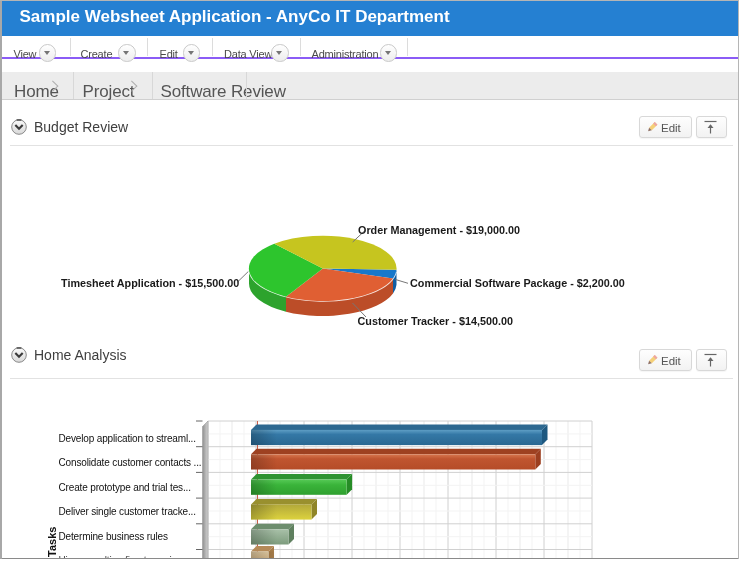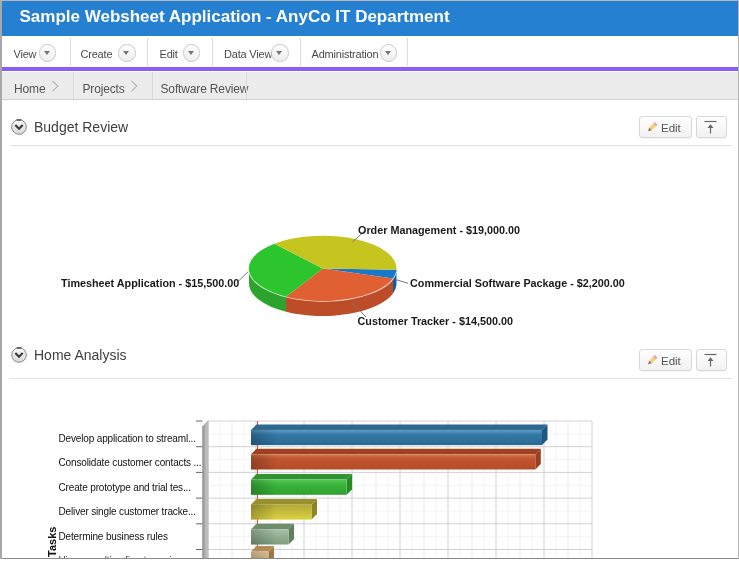--- a/index.html
+++ b/index.html
@@ -1,29 +1,29 @@
 <!DOCTYPE html>
 <html><head><meta charset="utf-8">
 <style>
 * { margin:0; padding:0; box-sizing:border-box; }
 body { width:739px; height:562px; position:relative; overflow:hidden; background:#fff;
        font-family:"Liberation Sans", sans-serif; }
 .abs { position:absolute; }
 #hdr { left:1.5px; top:1px; width:736px; height:35px; background:#2580d2; }
 #hdr span { position:absolute; left:18px; top:6px; color:#fff; font-size:17px; font-weight:bold; }
-#menubar { left:1.5px; top:36px; width:736.5px; height:35px; background:#fff; border-bottom:4px solid #8b5cf6; }
+#menubar { left:1.5px; top:36px; width:736.5px; height:23px; background:#fff; border-bottom:2px solid #8b5cf6; }
 .msep { position:absolute; top:2px; bottom:1px; width:1px; background:#dcdcdc; }
 .mtext { position:absolute; top:11.5px; font-size:11px; letter-spacing:-0.2px; color:#4a4a4a; }
 .mbtn { position:absolute; top:44.25px; width:17.5px; height:17.5px; border:1px solid #c9c9c9; border-radius:50%;
         background:linear-gradient(#ffffff,#ededed); }
 .mbtn:after { content:""; position:absolute; left:4.2px; top:6px; width:0; height:0;
         border:3.6px solid transparent; border-top:4.6px solid #757575; border-bottom:none; }
 #crumbs { left:1.5px; top:72px; width:736.5px; height:27.5px; background:#ececec; border-bottom:1px solid #d0d0d0; }
 .csep { position:absolute; top:0; bottom:0; width:1px; background:#d8d8d8; }
-.ctext { position:absolute; top:9.5px; font-size:12px; letter-spacing:-0.15px; color:#555; }
+.ctext { position:absolute; top:9.5px; font-size:17px; letter-spacing:-0.15px; color:#555; }
 .cchev { position:absolute; top:10px; width:7.5px; height:7.5px; border-top:1.6px solid #adadad; border-right:1.6px solid #adadad; transform:rotate(45deg); }
 .sechd { left:0; width:739px; height:33px; }
 .sectitle { position:absolute; left:34px; top:0; font-size:14px; color:#3f3f3f; }
 .btn { position:absolute; height:22px; border:1px solid #d8d8d8; border-radius:3px;
        background:linear-gradient(#fefefe,#f2f2f2); box-shadow:0 1px 1px rgba(0,0,0,0.04); }
 .rule { position:absolute; left:10px; width:723px; height:1px; background:#e2e2e2; }
 svg.layer { position:absolute; left:0; top:0; }
 #bline { left:0; top:557.7px; width:739px; height:1.6px; background:#8a8a8a; }
 #bwhite { left:0; top:559.3px; width:739px; height:3px; background:#fff; }
 #bleft { left:0; top:0; width:1.5px; height:559px; background:#a8a8a8; }
@@ -50,21 +50,21 @@
 </div>
 <div class="abs mbtn" style="left:38.9px"></div>
 <div class="abs mbtn" style="left:118px"></div>
 <div class="abs mbtn" style="left:182.9px"></div>
 <div class="abs mbtn" style="left:271px"></div>
 <div class="abs mbtn" style="left:379.75px"></div>
 
 <div class="abs" id="crumbs">
   <span class="ctext" style="left:12.5px">Home</span>
   <span class="cchev" style="left:47px"></span>
-  <span class="ctext" style="left:81px">Projects</span>
+  <span class="ctext" style="left:81px">Project</span>
   <span class="cchev" style="left:126.5px"></span>
   <span class="ctext" style="left:159px">Software Review</span>
   <div class="csep" style="left:71.5px"></div>
   <div class="csep" style="left:150.4px"></div>
   <div class="csep" style="left:244.1px"></div>
 </div>
 
 <div class="abs sechd" style="top:119px">
   <svg width="17" height="17" style="position:absolute;left:11px;top:0">
     <defs>

